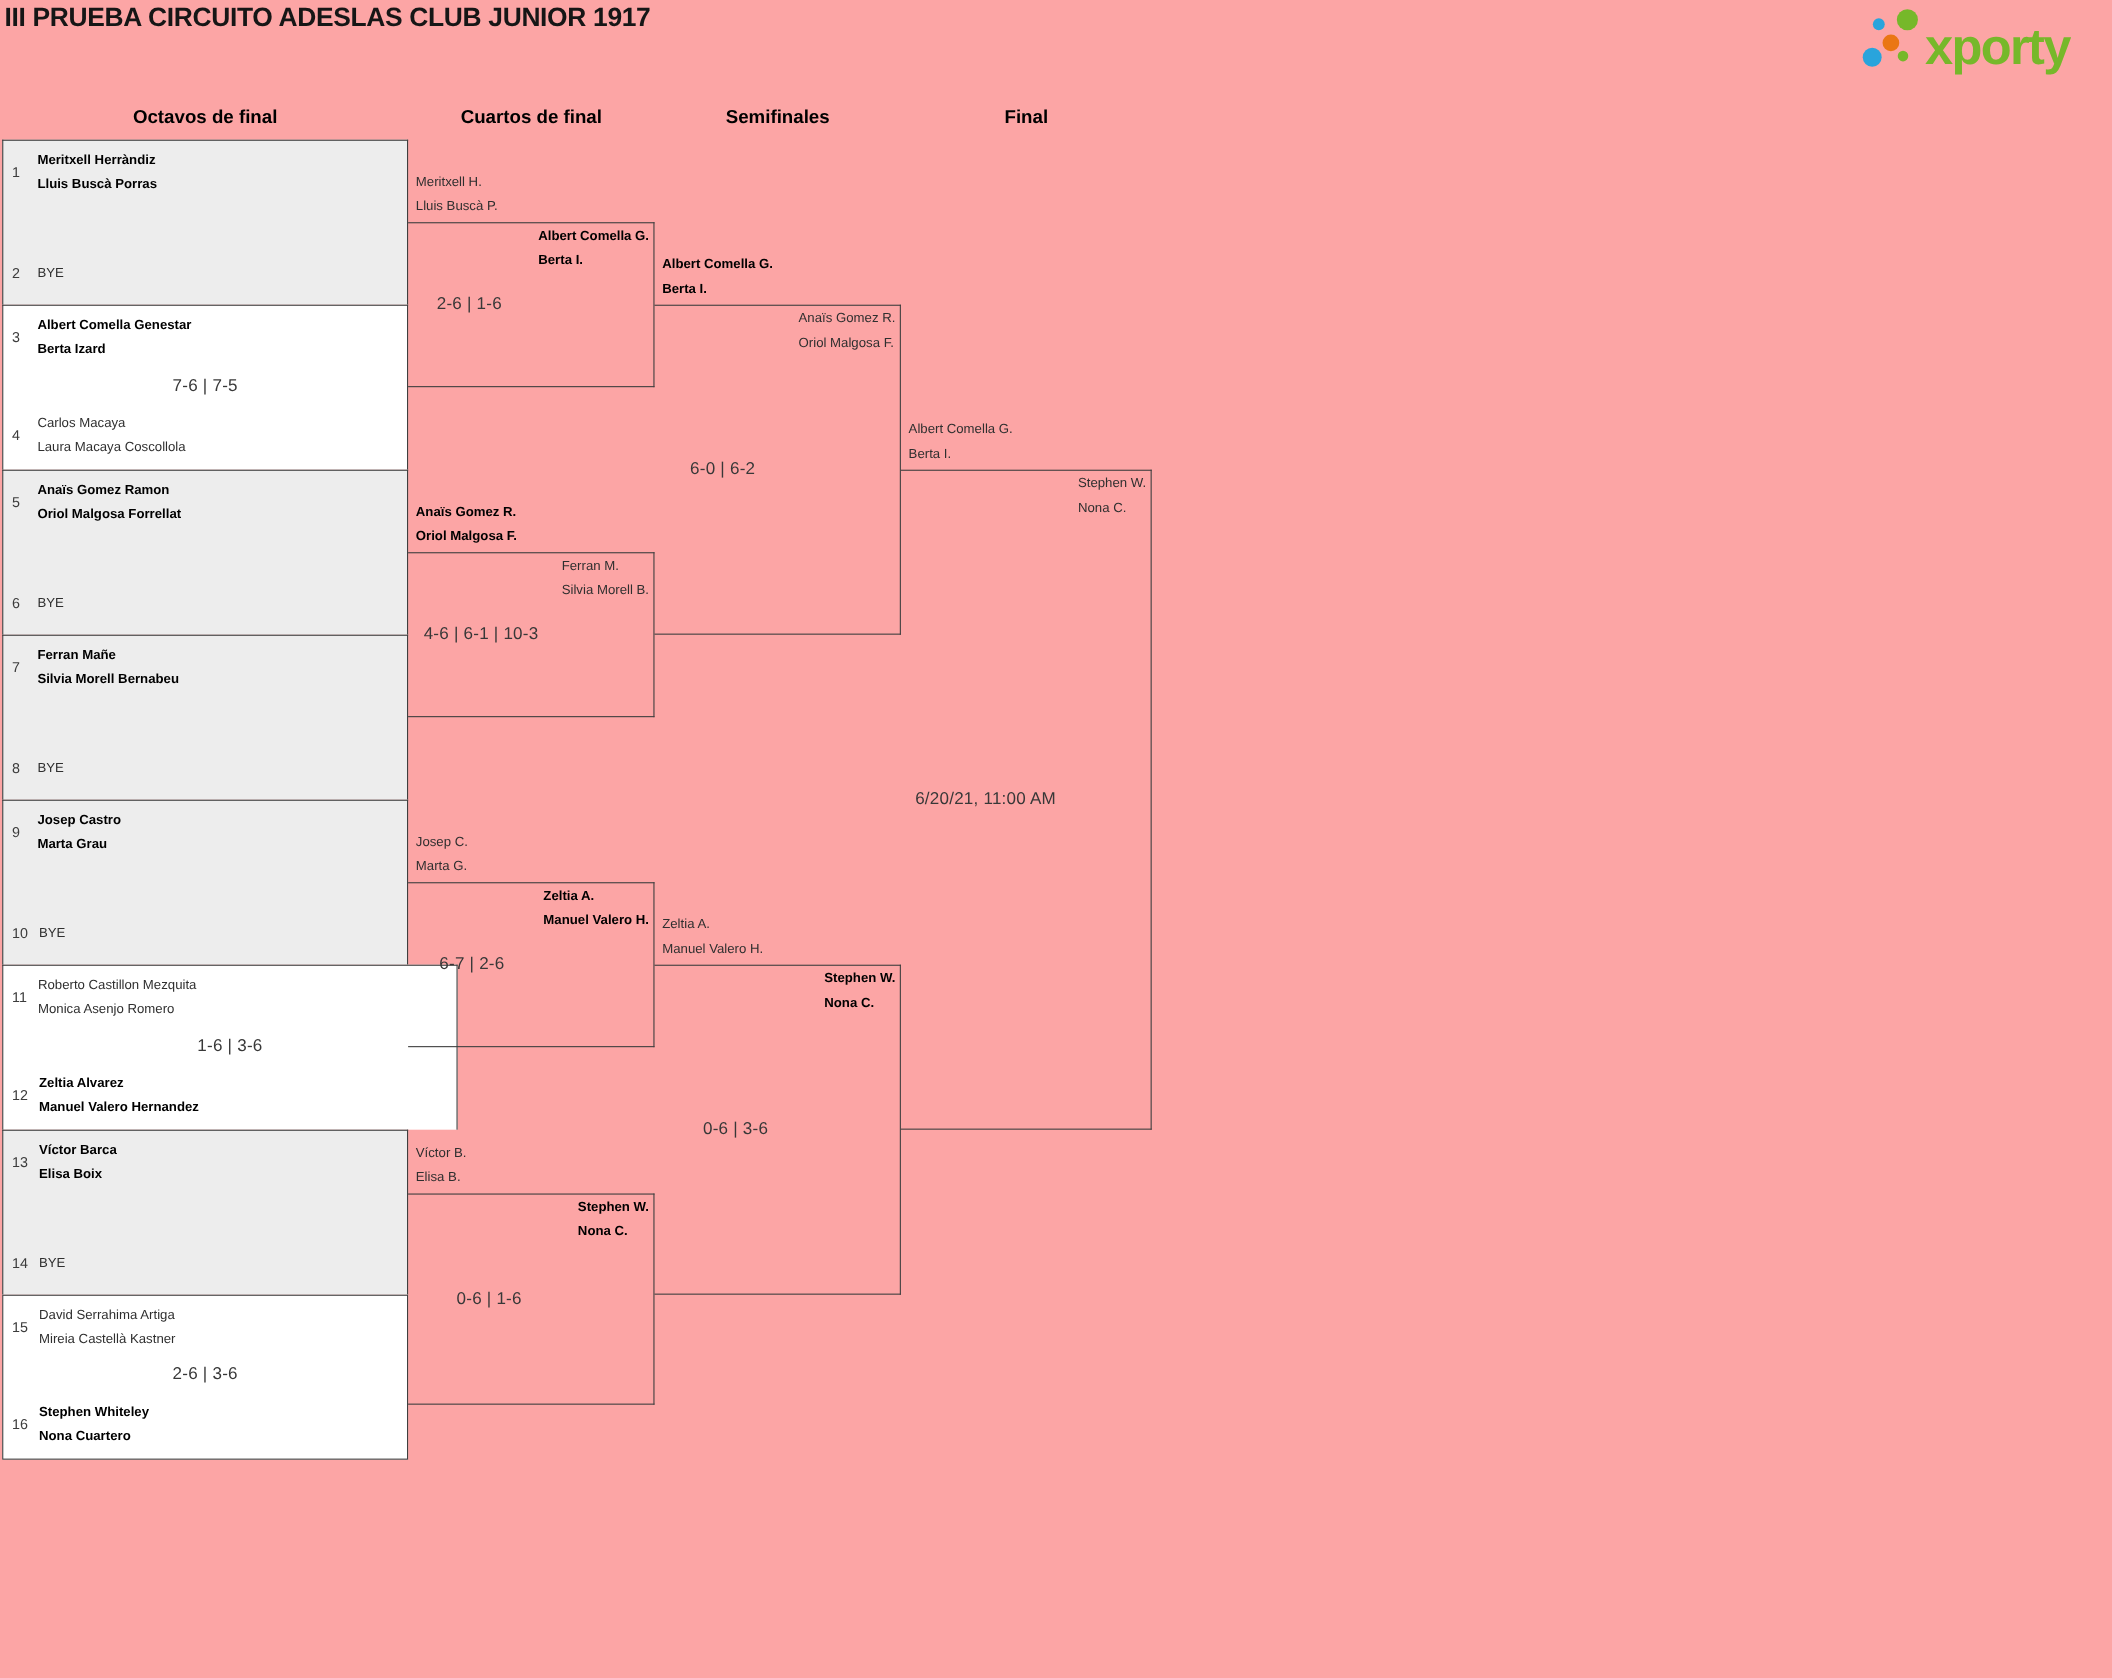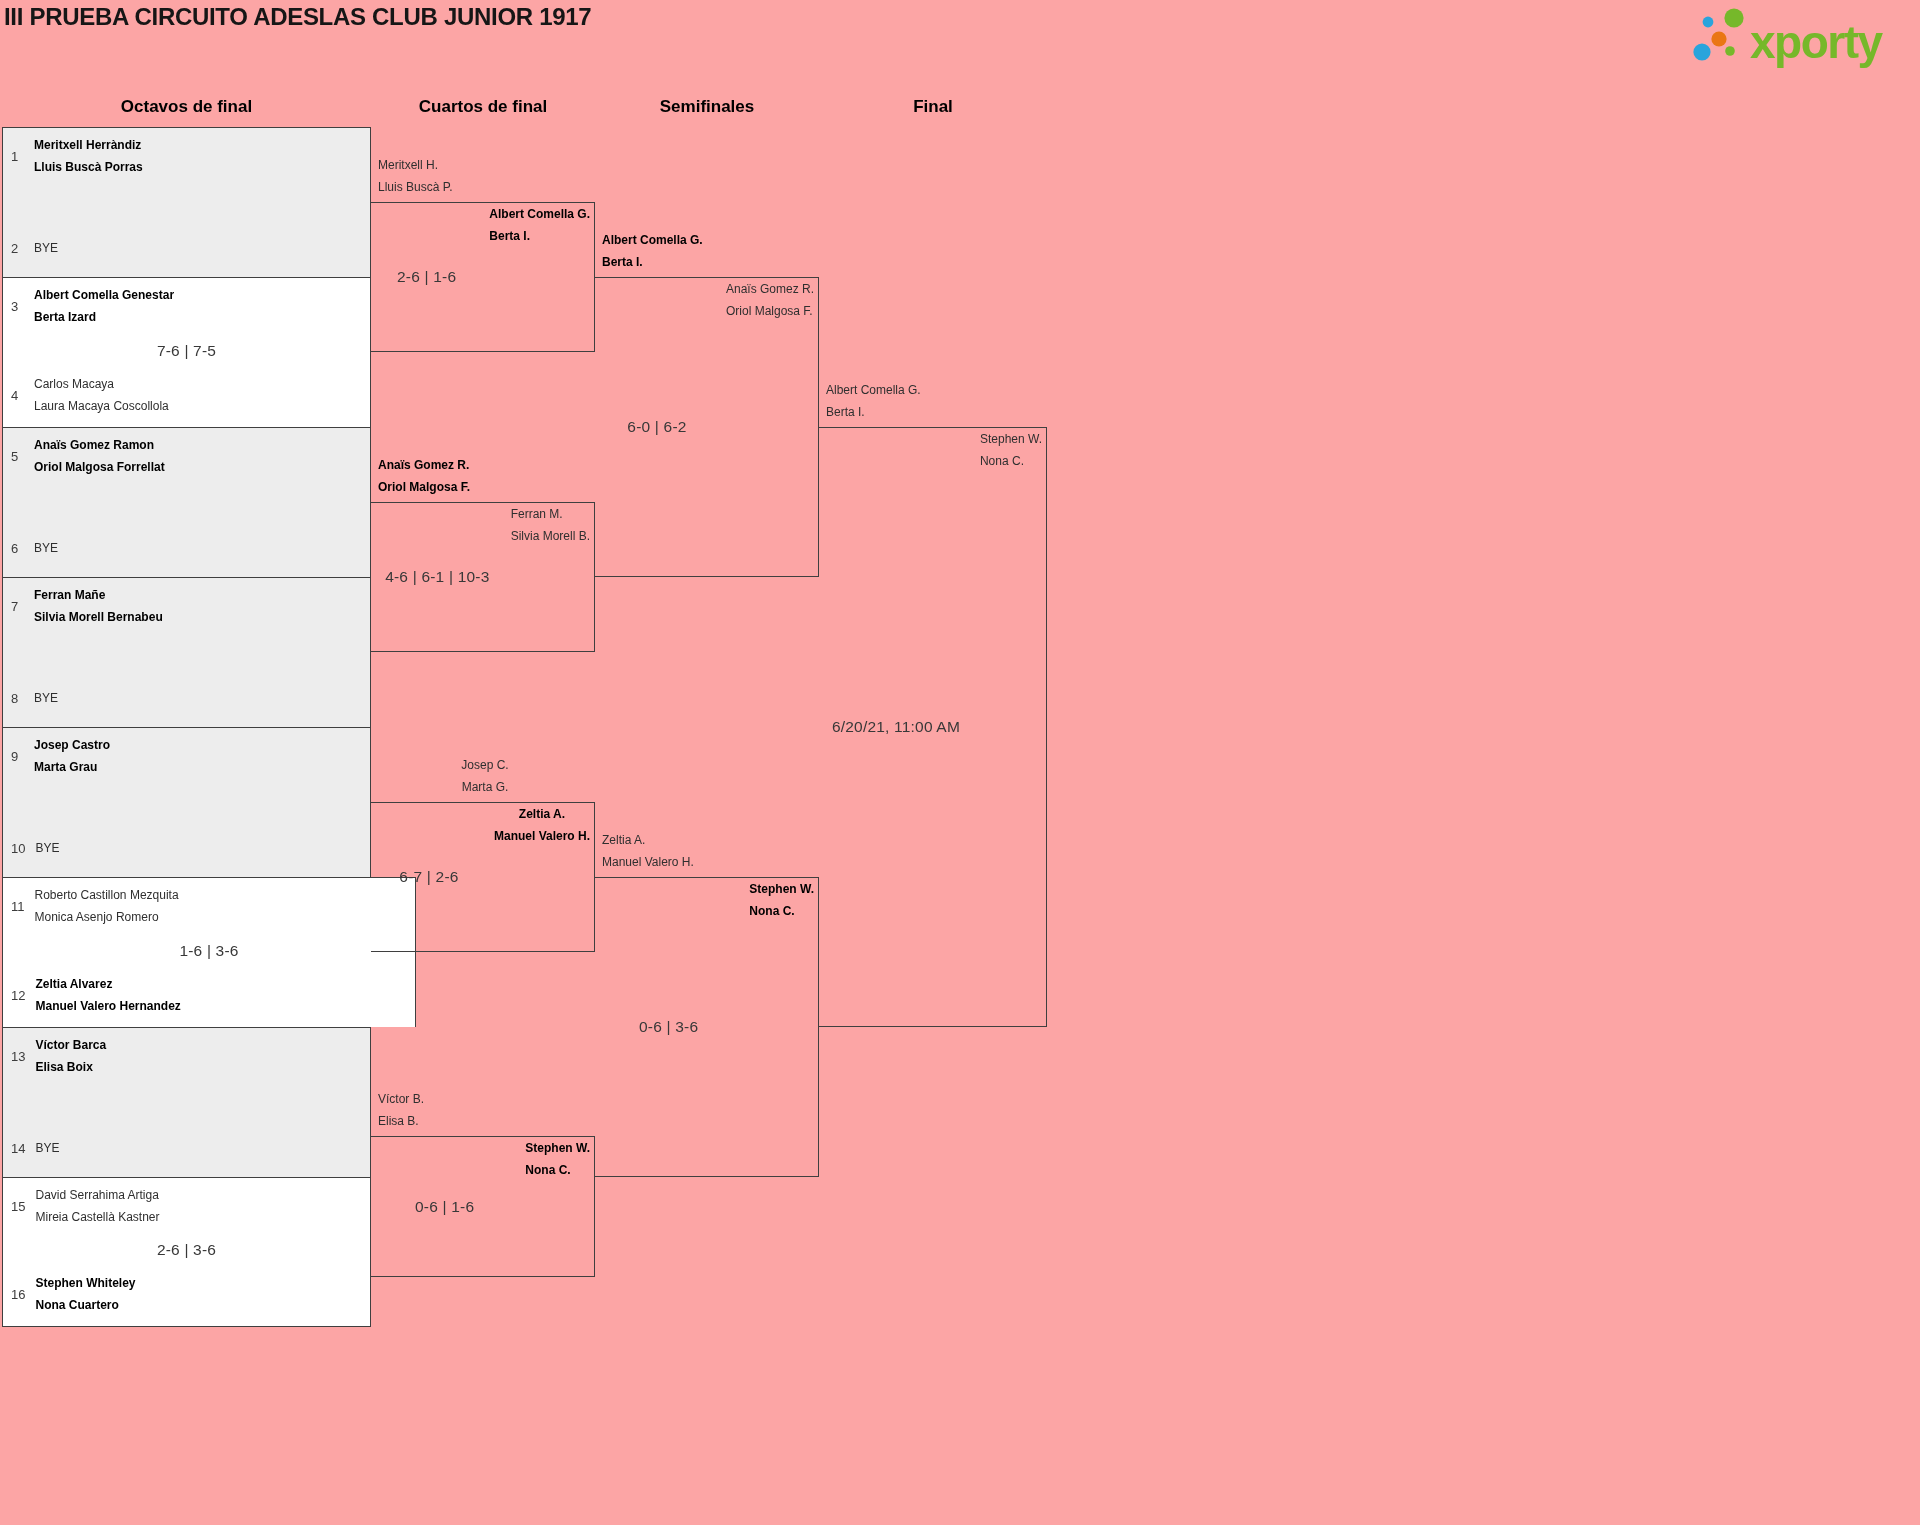--- a/index.html
+++ b/index.html
@@ -224,38 +224,38 @@
         <div class="m-mid">
           <span class="score">4-6 | 6-1 | 10-3</span>
         </div>
         <div class="t-below">
           <div class="names">
             <div>Ferran M.</div>
             <div>Silvia Morell B.</div>
           </div>
         </div>
       </div>
-      <div class="mbox" style="left: 371px; top: 802px; width: 224px; height: 150px; text-align: center;">
+      <div class="mbox" style="left: 371px; top: 802px; width: 224px; height: 150px;">
         <div class="t-above">
           <div class="names">
             <div>Josep C.</div>
             <div>Marta G.</div>
           </div>
         </div>
         <div class="m-mid">
           <span class="score">6-7 | 2-6</span>
         </div>
         <div class="t-below">
           <div class="names win">
             <div>Zeltia A.</div>
             <div>Manuel Valero H.</div>
           </div>
         </div>
       </div>
-      <div class="mbox" style="left: 371px; top: 1136px; width: 224px; height: 141px;">
+      <div class="mbox" style="left: 371px; top: 1085px; width: 224px; height: 192px;">
         <div class="t-above">
           <div class="names">
             <div>Víctor B.</div>
             <div>Elisa B.</div>
           </div>
         </div>
         <div class="m-mid">
           <span class="score">0-6 | 1-6</span>
         </div>
         <div class="t-below">

